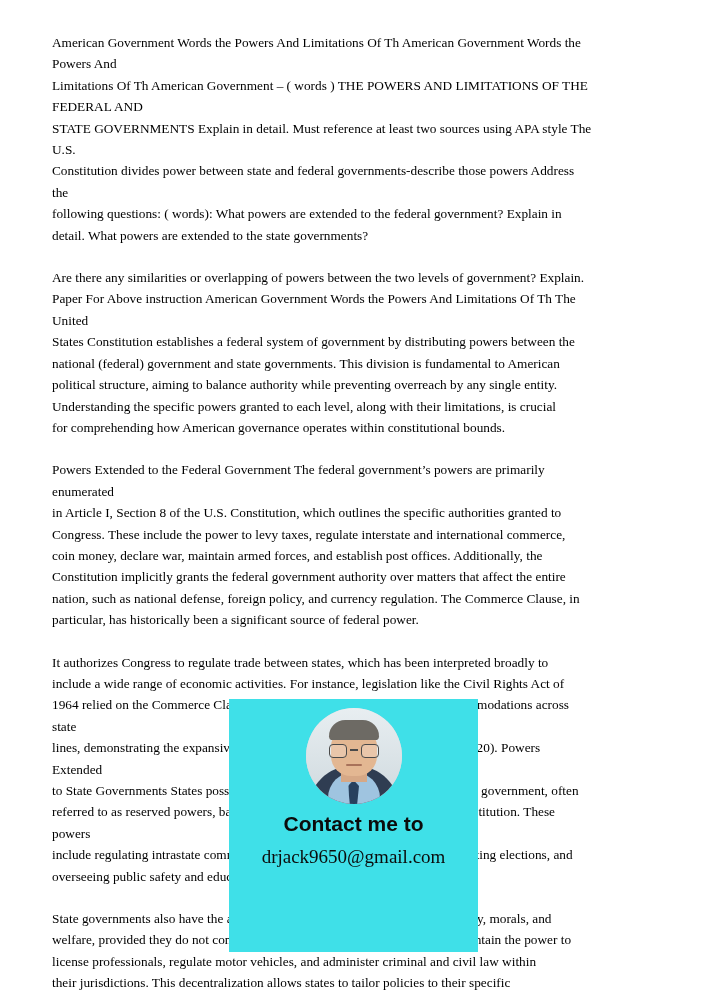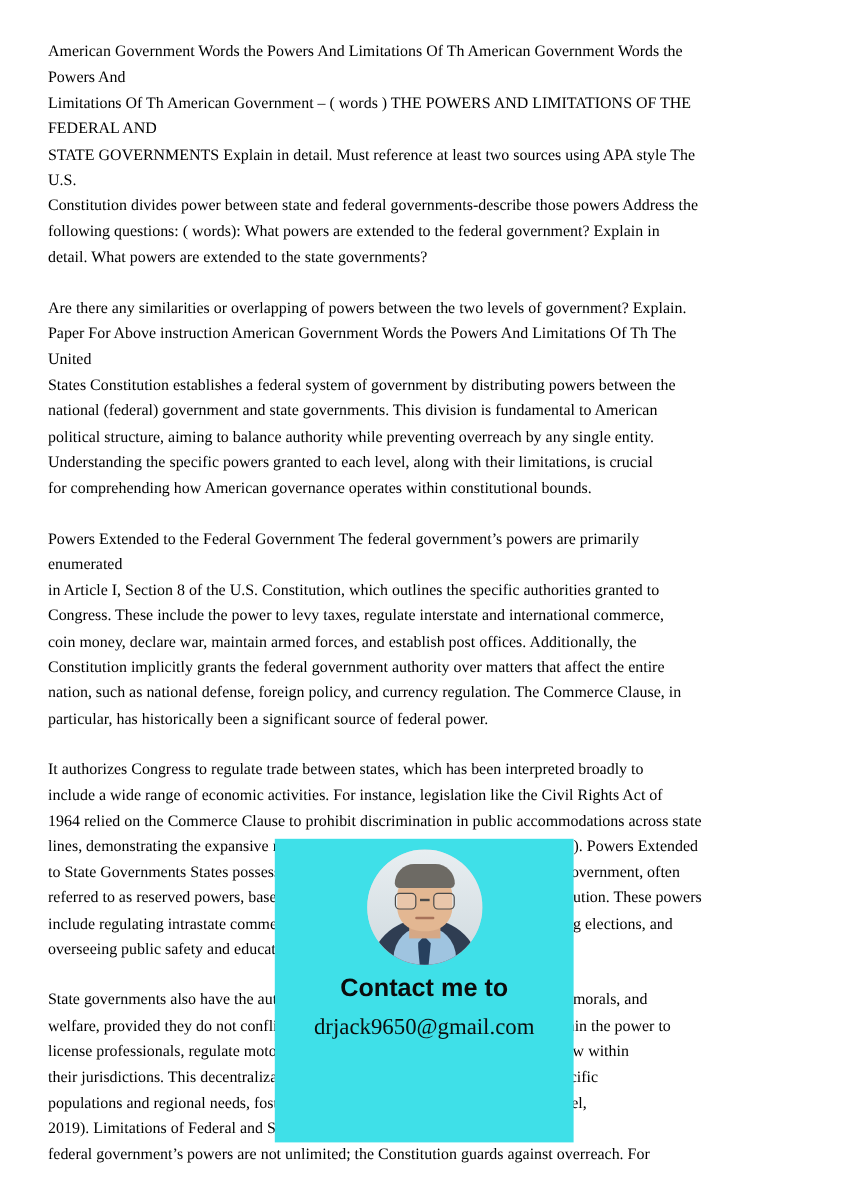--- a/index.html
+++ b/index.html
@@ -13,21 +13,21 @@
     position: relative;
     overflow: hidden;
     font-family: "Liberation Serif", serif;
   }
   #doc {
     position: absolute;
     left: 0; top: 0;
     width: 604px;
     height: 1000px;
     box-sizing: border-box;
-    padding: 32px 12px 0 40px;
+    padding: 32px 12px 0 52px;
   }
   .para {
     font-family: "Liberation Serif", serif;
     font-size: 13.3px;
     line-height: 21.4px;
     color: #000000;
     text-align: left;
     margin: 0 0 21px 0;
     white-space: pre-wrap;
   }

